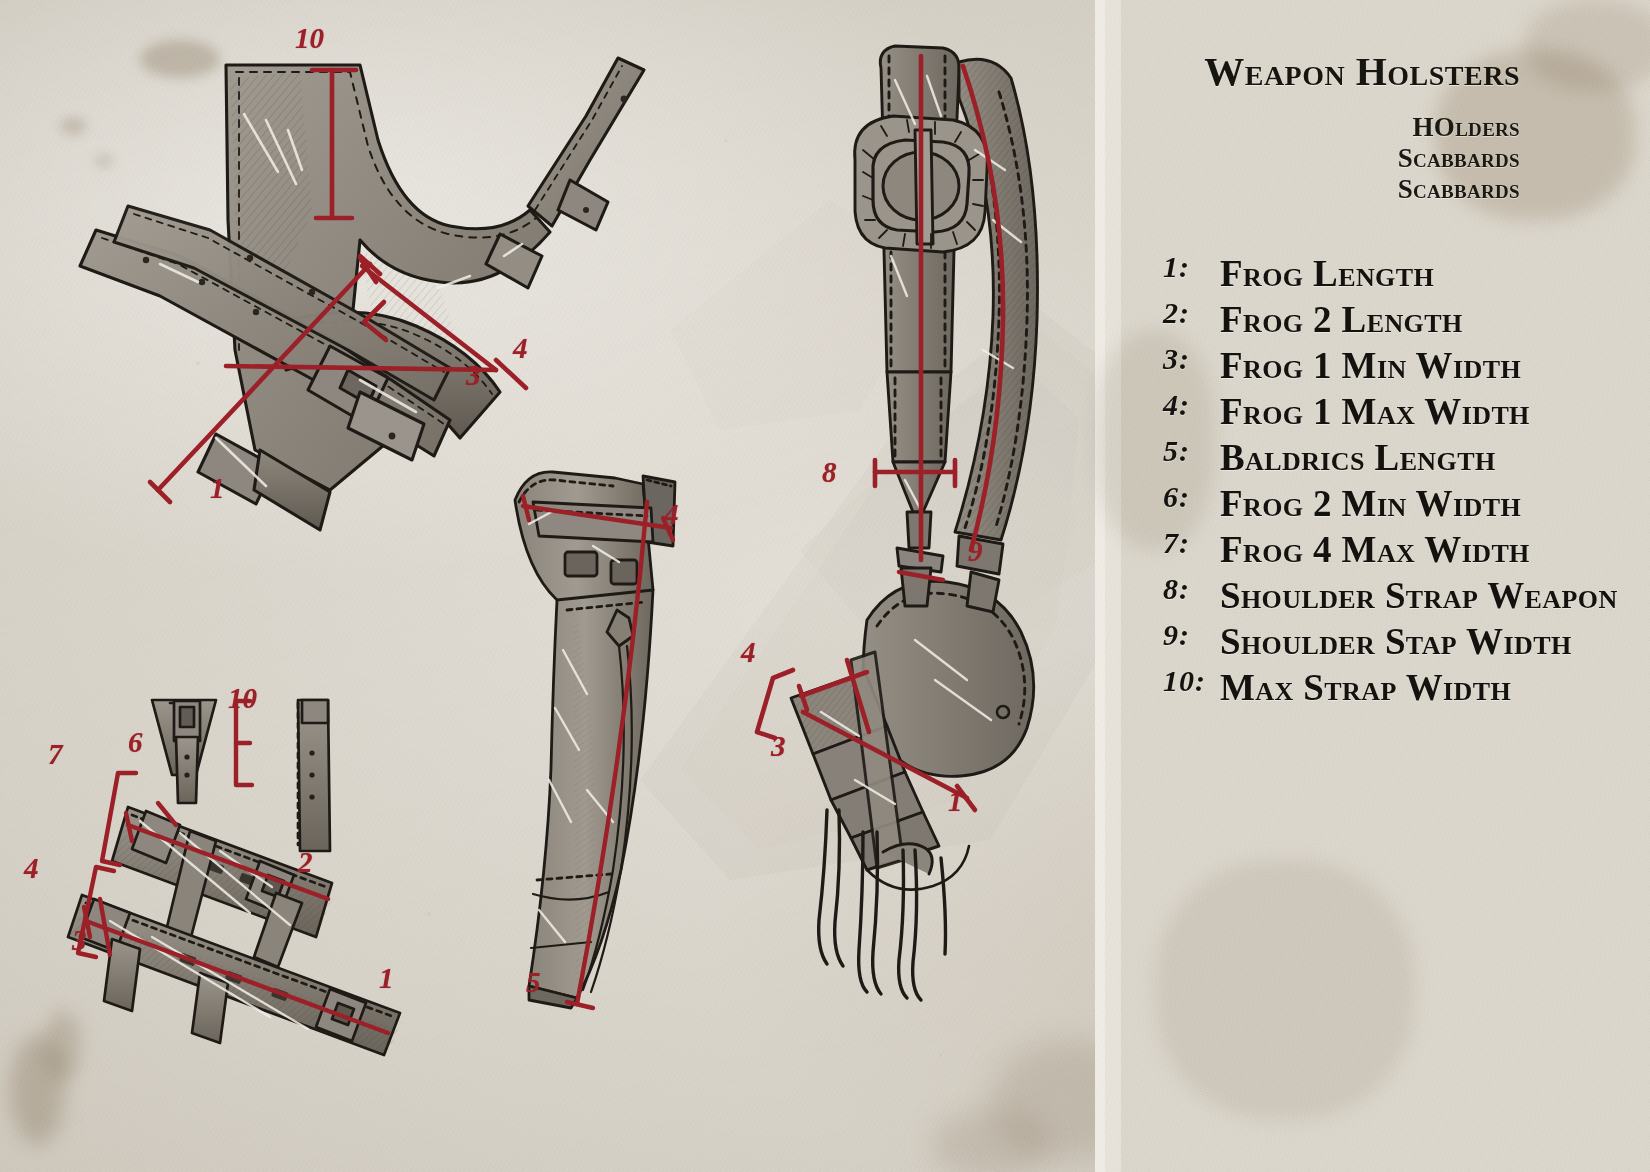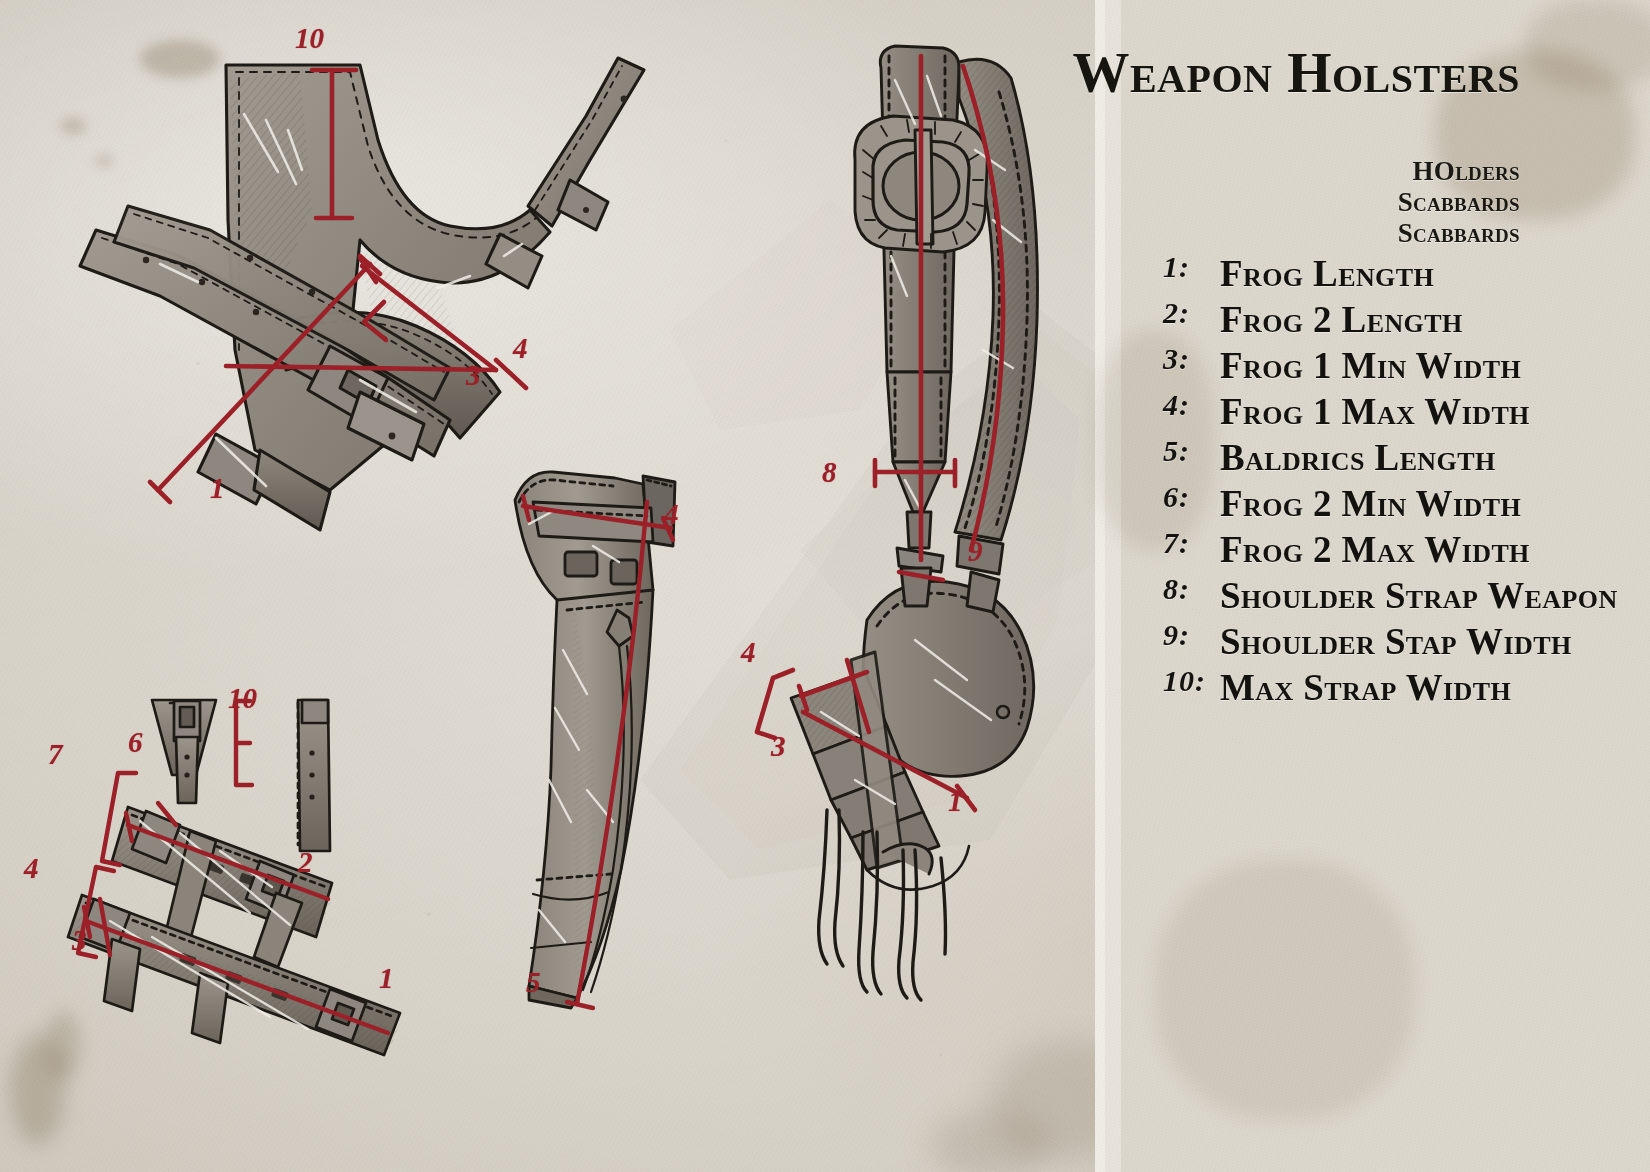--- a/index.html
+++ b/index.html
@@ -52,34 +52,33 @@
   }
   .panel .pgrain{
     position:absolute;inset:0;opacity:.38;mix-blend-mode:multiply;
     background-image:
       repeating-linear-gradient(13deg, rgba(140,130,115,.06) 0 1px, rgba(0,0,0,0) 1px 3px),
       repeating-linear-gradient(-77deg, rgba(120,110,95,.05) 0 1px, rgba(0,0,0,0) 1px 4px);
   }
   .panel .pstain{position:absolute;mix-blend-mode:multiply;filter:blur(9px);border-radius:45%;}
 
   .title{
-    position:absolute;right:130px;top:40px;
+    position:absolute;right:130px;top:48px;
     font-family:"Liberation Serif", serif;
-    font-size:57px;font-weight:700;letter-spacing:.5px;color:#17150f;
+    font-size:40px;font-weight:700;letter-spacing:.5px;color:#17150f;
     font-variant:small-caps;white-space:nowrap;
     text-shadow:0 1px 0 rgba(255,255,255,.5);
   }
 
   .subtitle{
     position:absolute;right:130px;text-align:right;
     font-family:"Liberation Serif", serif;
     font-size:27px;font-weight:700;color:#1b1913;
     font-variant:small-caps;letter-spacing:.3px;white-space:nowrap;
     text-shadow:0 1px 0 rgba(255,255,255,.45);
-    margin-top:44px;
   }
 
   .legend{position:absolute;left:0;top:0;width:555px;height:100%;}
   .legrow{position:absolute;left:0;width:555px;height:46px;}
   .legnum{
     position:absolute;left:68px;top:0;width:58px;
     font-family:"Liberation Serif", serif;
     font-size:30px;font-weight:700;font-style:italic;color:#151310;
     letter-spacing:1px;white-space:nowrap;
     text-shadow:0 1px 0 rgba(255,255,255,.4);
@@ -537,21 +536,21 @@
       <div class="legrow" style="top:434px;">
         <span class="legnum">5:</span>
         <span class="leglabel">Baldrics Length</span>
       </div>
       <div class="legrow" style="top:480px;">
         <span class="legnum">6:</span>
         <span class="leglabel">Frog 2 Min Width</span>
       </div>
       <div class="legrow" style="top:526px;">
         <span class="legnum">7:</span>
-        <span class="leglabel">Frog 2 Max Width</span>
+        <span class="leglabel">Frog 4 Max Width</span>
       </div>
       <div class="legrow" style="top:572px;">
         <span class="legnum">8:</span>
         <span class="leglabel">Shoulder Strap Weapon</span>
       </div>
       <div class="legrow" style="top:618px;">
         <span class="legnum">9:</span>
         <span class="leglabel">Shoulder Stap Width</span>
       </div>
       <div class="legrow" style="top:664px;">

